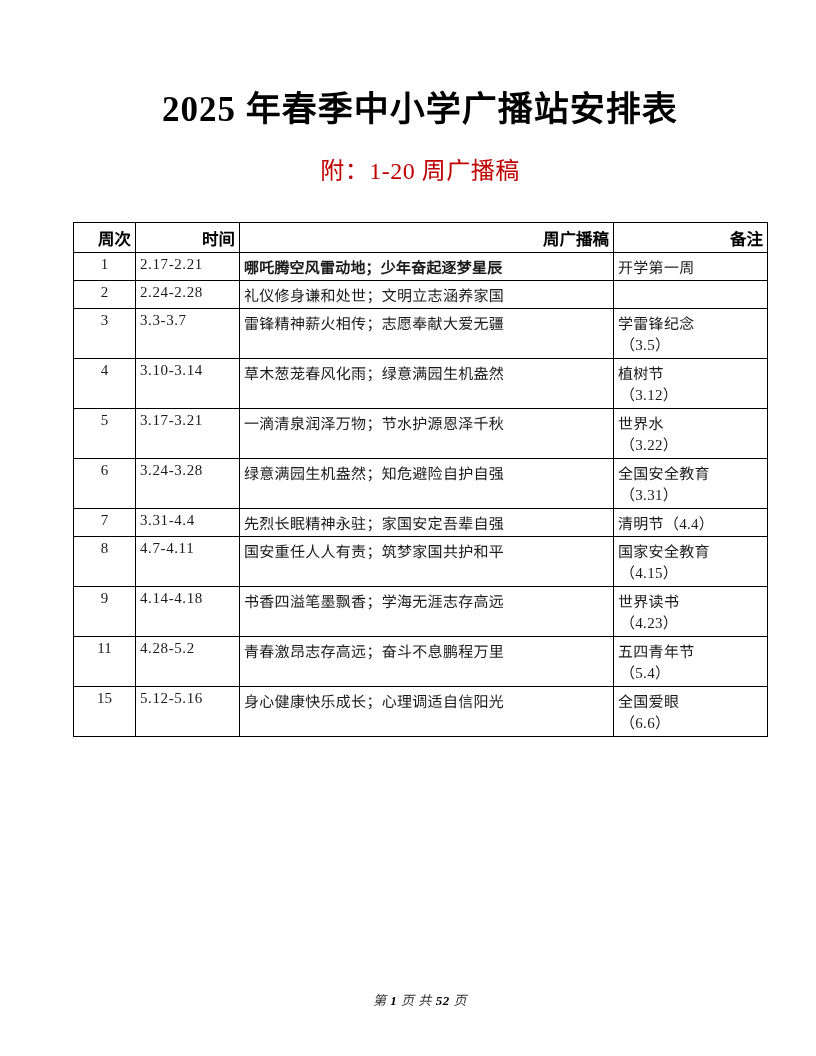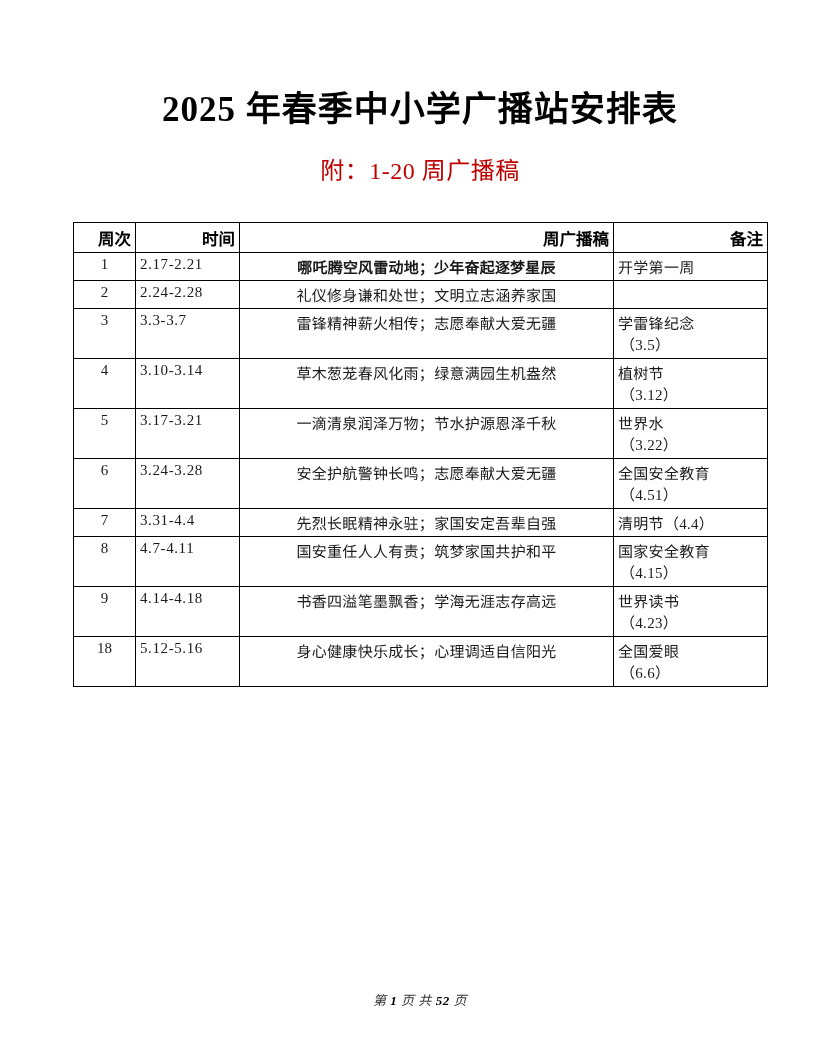--- a/index.html
+++ b/index.html
@@ -95,21 +95,20 @@
     color: #000000;
     font-family: "Liberation Serif", "DejaVu Serif", serif;
   }
   td.time {
     text-align: left;
     font-size: 15px;
     letter-spacing: 0.6px;
     color: #262626;
   }
   td.topic {
-    text-align: center;
     font-size: 15.5px;
     letter-spacing: 0.3px;
     color: #262626;
   }
   td.note {
     text-align: left;
     font-size: 15.5px;
     letter-spacing: 0.3px;
     color: #262626;
     padding-left: 6px;
@@ -198,43 +197,49 @@
           </tr>
           <tr class="row-tall">
             <td class="week">5</td>
             <td class="time">3.17-3.21</td>
             <td class="topic">一滴清泉润泽万物；节水护源恩泽千秋</td>
             <td class="note"><span>世界水</span><span class="note-line2">（3.22）</span></td>
           </tr>
           <tr class="row-tall">
             <td class="week">6</td>
             <td class="time">3.24-3.28</td>
-            <td class="topic">安全护航警钟长鸣；志愿奉献大爱无疆</td>
-            <td class="note"><span>全国安全教育</span><span class="note-line2">（4.51）</span></td>
+            <td class="topic">绿意满园生机盎然；知危避险自护自强</td>
+            <td class="note"><span>全国安全教育</span><span class="note-line2">（3.31）</span></td>
           </tr>
           <tr class="row-short">
             <td class="week">7</td>
             <td class="time">3.31-4.4</td>
             <td class="topic">先烈长眠精神永驻；家国安定吾辈自强</td>
             <td class="note"><span>清明节（4.4）</span><span class="note-line2"></span></td>
           </tr>
           <tr class="row-tall">
             <td class="week">8</td>
             <td class="time">4.7-4.11</td>
             <td class="topic">国安重任人人有责；筑梦家国共护和平</td>
             <td class="note"><span>国家安全教育</span><span class="note-line2">（4.15）</span></td>
           </tr>
           <tr class="row-tall">
             <td class="week">9</td>
             <td class="time">4.14-4.18</td>
             <td class="topic">书香四溢笔墨飘香；学海无涯志存高远</td>
             <td class="note"><span>世界读书</span><span class="note-line2">（4.23）</span></td>
           </tr>
           <tr class="row-tall">
-            <td class="week">18</td>
+            <td class="week">11</td>
+            <td class="time">4.28-5.2</td>
+            <td class="topic">青春激昂志存高远；奋斗不息鹏程万里</td>
+            <td class="note"><span>五四青年节</span><span class="note-line2">（5.4）</span></td>
+          </tr>
+          <tr class="row-tall">
+            <td class="week">15</td>
             <td class="time">5.12-5.16</td>
             <td class="topic">身心健康快乐成长；心理调适自信阳光</td>
             <td class="note"><span>全国爱眼</span><span class="note-line2">（6.6）</span></td>
           </tr>
         </tbody>
     </table>
   </div>
 
   <div class="footer">
     <span class="pg-lbl">第</span>

